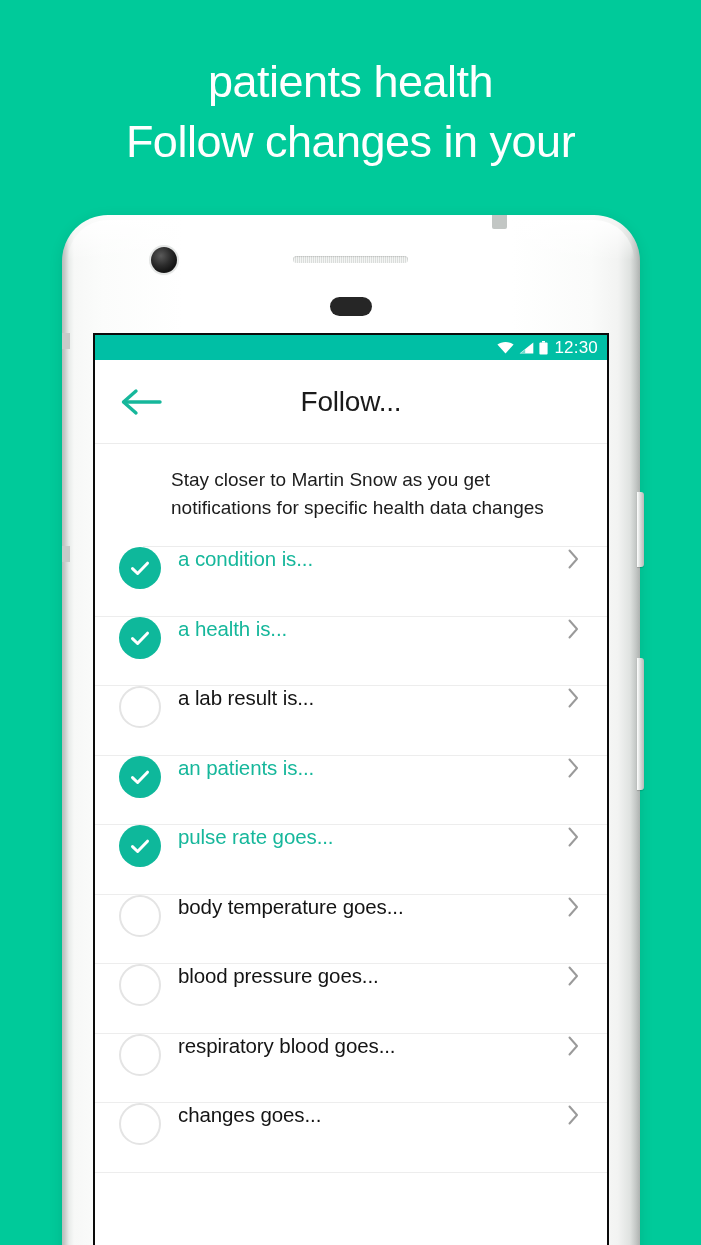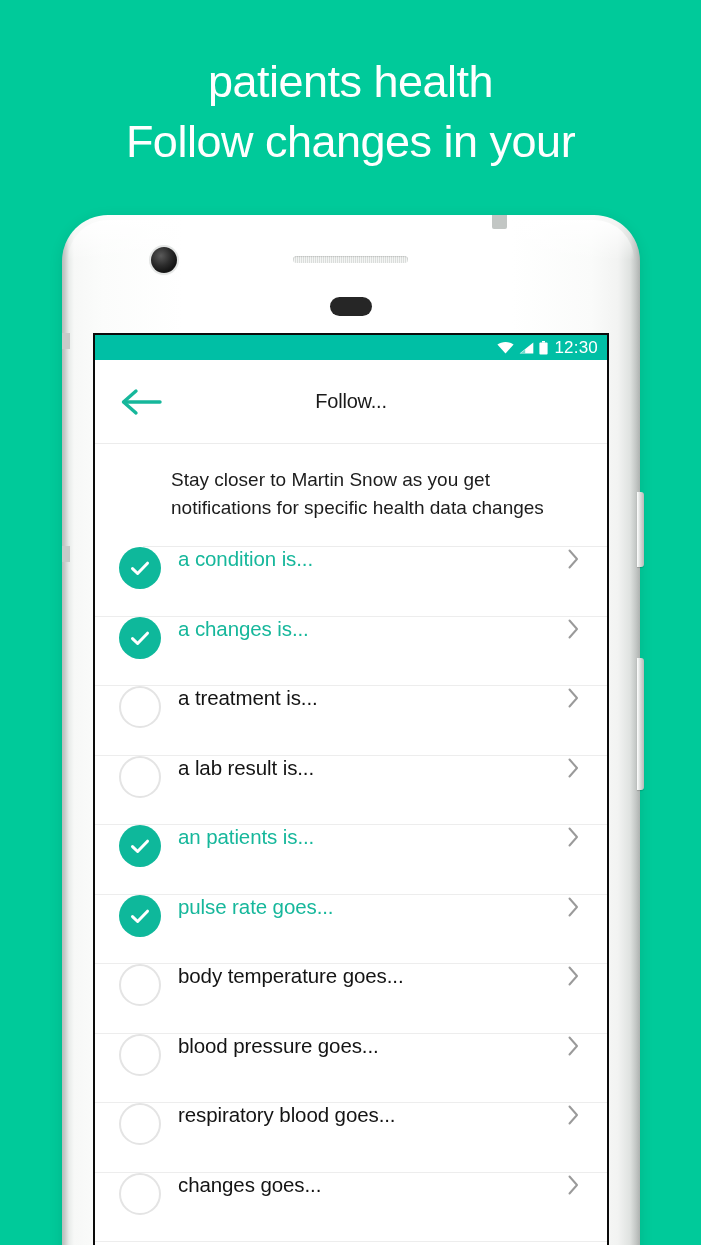--- a/index.html
+++ b/index.html
@@ -126,21 +126,21 @@
   }
   .back-btn {
     position:absolute; left:23px; top:50%; transform:translateY(-50%);
     width:46px; height:40px;
     display:flex; align-items:center; justify-content:center;
     cursor:pointer;
   }
   .back-btn svg { width:44px; height:32px; display:block; }
   .appbar-title {
     width:100%; text-align:center;
-    font-size:20px; color:#1a1a1a; font-weight:400;
+    font-size:28px; color:#1a1a1a; font-weight:400;
     letter-spacing:-0.2px;
   }
 
   
   .description {
     padding:22px 28px 24px 28px;
     font-size:19px; line-height:28px; color:#1c1c1c;
     border-bottom:1px solid #ececec;
     margin-left:48px;
   }
@@ -252,37 +252,28 @@
             </svg>
       </span>
     </div>
 
     <div class="row checked">
       <span class="check on">
         <svg viewBox="0 0 24 24">
               <path d="M4.5 12.6 L9.6 17.5 L19.5 7.2" stroke="#ffffff" stroke-width="3" fill="none" stroke-linecap="round" stroke-linejoin="round"></path>
             </svg>
       </span>
-      <span class="row-label">a changes is...</span>
-      <span class="chev">
-        <svg viewBox="0 0 15 24">
-              <path d="M3.5 3.5 L11 12 L3.5 20.5" stroke="#9a9a9a" stroke-width="2" fill="none" stroke-linecap="round" stroke-linejoin="round"></path>
-            </svg>
-      </span>
-    </div>
-
-    <div class="row">
-      <span class="check off"></span>
-      <span class="row-label">a treatment is...</span>
-      <span class="chev">
-        <svg viewBox="0 0 15 24">
-              <path d="M3.5 3.5 L11 12 L3.5 20.5" stroke="#9a9a9a" stroke-width="2" fill="none" stroke-linecap="round" stroke-linejoin="round"></path>
-            </svg>
-      </span>
-    </div>
+      <span class="row-label">a health is...</span>
+      <span class="chev">
+        <svg viewBox="0 0 15 24">
+              <path d="M3.5 3.5 L11 12 L3.5 20.5" stroke="#9a9a9a" stroke-width="2" fill="none" stroke-linecap="round" stroke-linejoin="round"></path>
+            </svg>
+      </span>
+    </div>
+
 
     <div class="row">
       <span class="check off"></span>
       <span class="row-label">a lab result is...</span>
       <span class="chev">
         <svg viewBox="0 0 15 24">
               <path d="M3.5 3.5 L11 12 L3.5 20.5" stroke="#9a9a9a" stroke-width="2" fill="none" stroke-linecap="round" stroke-linejoin="round"></path>
             </svg>
       </span>
     </div>

